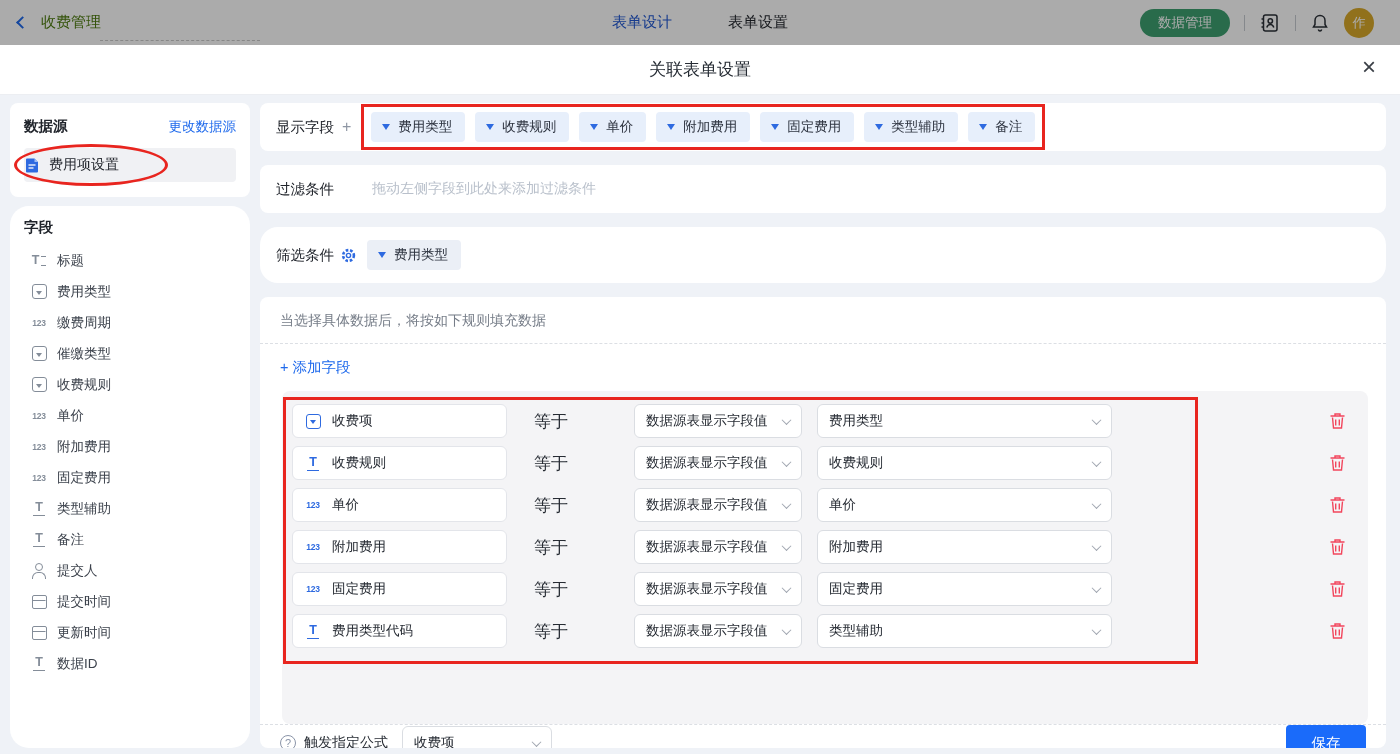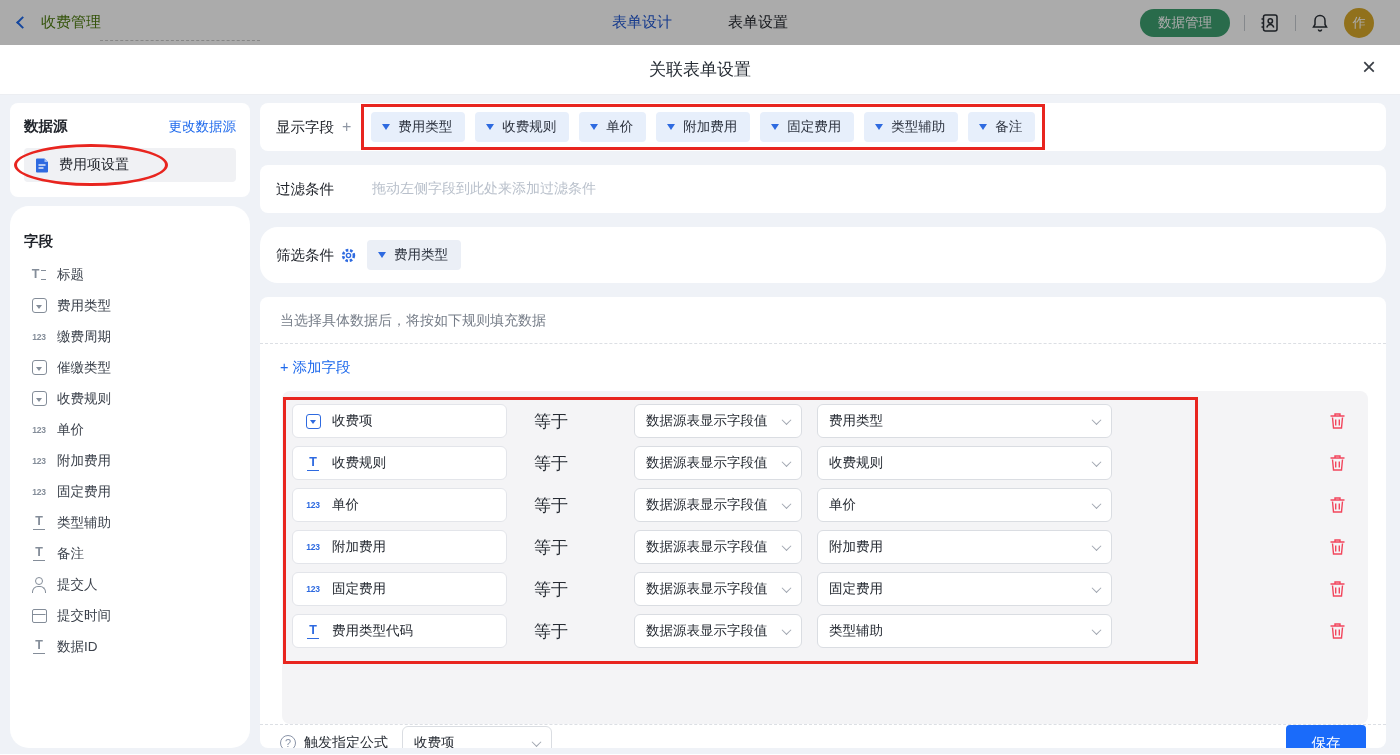--- a/index.html
+++ b/index.html
@@ -35,25 +35,25 @@
 
   .card { background:#fff; border-radius:8px; }
 
   
   .left-col { width:240px; display:flex; flex-direction:column; gap:9px; flex:none; }
   .ds-card { position:relative; padding:14px 14px 15px; }
   .ds-head { display:flex; align-items:center; justify-content:space-between; }
   .ds-title { font-size:14.5px; font-weight:700; color:#20242b; }
   .ds-link { font-size:13.5px; color:#1f6aec; cursor:pointer; }
   .ds-item { margin-top:12px; background:#f0f1f4; border-radius:4px; height:34px;
-    display:flex; align-items:center; gap:9px; padding:0 10px; cursor:pointer; }
+    display:flex; align-items:center; gap:9px; padding:0 0; cursor:pointer; }
   .ds-item-label { font-size:14px; color:#23272e; }
   .anno-ellipse { position:absolute; left:4px; top:41px; width:154px; height:42px;
     border:3px solid #e8251f; border-radius:50%; pointer-events:none; }
-  .fields-card { flex:1; padding:26px 14px; overflow:hidden;border-radius:19px; }
+  .fields-card { flex:1; padding:12px 14px; overflow:hidden;border-radius:19px; }
   .fields-title { font-size:14.5px; font-weight:700; color:#20242b; margin-bottom:8px; }
   .field-item { height:31px; display:flex; align-items:center; gap:8px; padding-left:5px; cursor:grab; color:#848d99; }
   .field-item-label { font-size:13.5px; color:#3c424c; }
 
   
   .ic { position:relative; display:inline-flex; align-items:center; justify-content:center;
     width:20px; height:16px; flex:none; color:inherit; }
   .ic-title::before { content:"T"; font-size:12.5px; font-weight:700; line-height:1; }
   .ic-title::after { content:""; width:5px; height:8px; margin-left:2px;
     border-top:1.3px solid currentColor; border-bottom:1.3px solid currentColor; }
@@ -242,20 +242,24 @@
               <div class="field-item">
                 <span class="ic ic-person"></span>
                 <span class="field-item-label">提交人</span>
               </div>
 
               <div class="field-item">
                 <span class="ic ic-date"></span>
                 <span class="field-item-label">提交时间</span>
               </div>
 
+              <div class="field-item">
+                <span class="ic ic-date"></span>
+                <span class="field-item-label">更新时间</span>
+              </div>
 
               <div class="field-item">
                 <span class="ic ic-text"></span>
                 <span class="field-item-label">数据ID</span>
               </div>
             </div>
         </div>
       </div>
 
       <div class="main-col">

